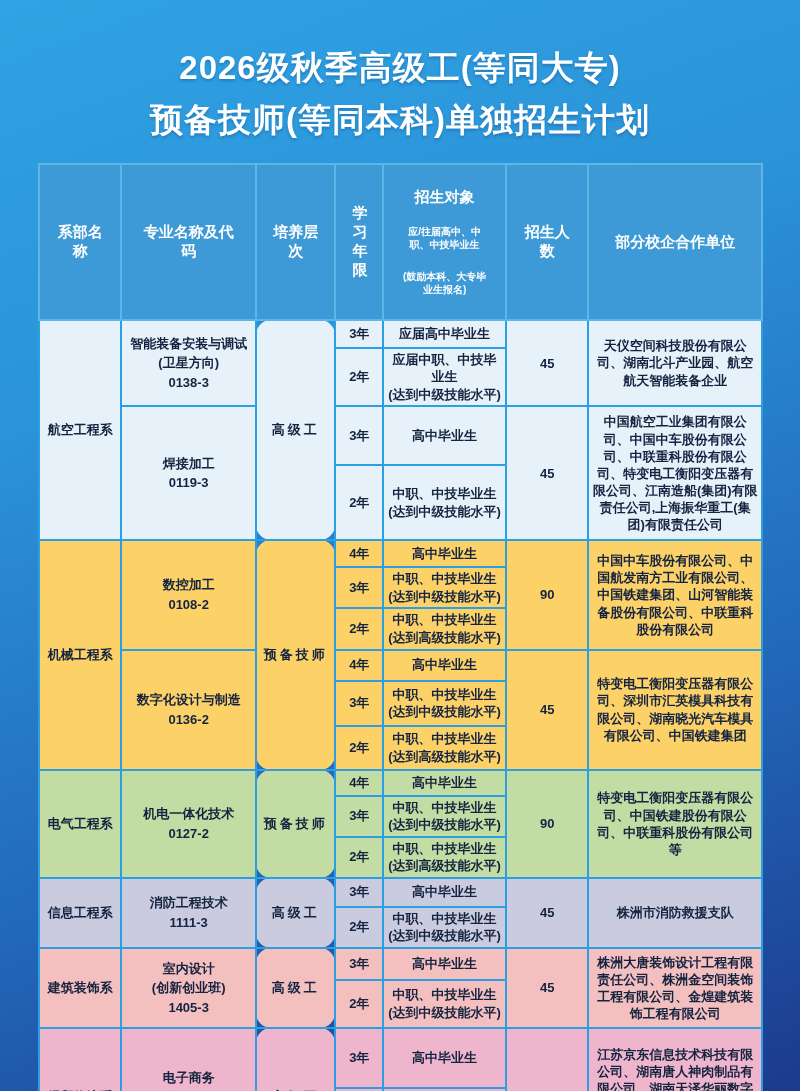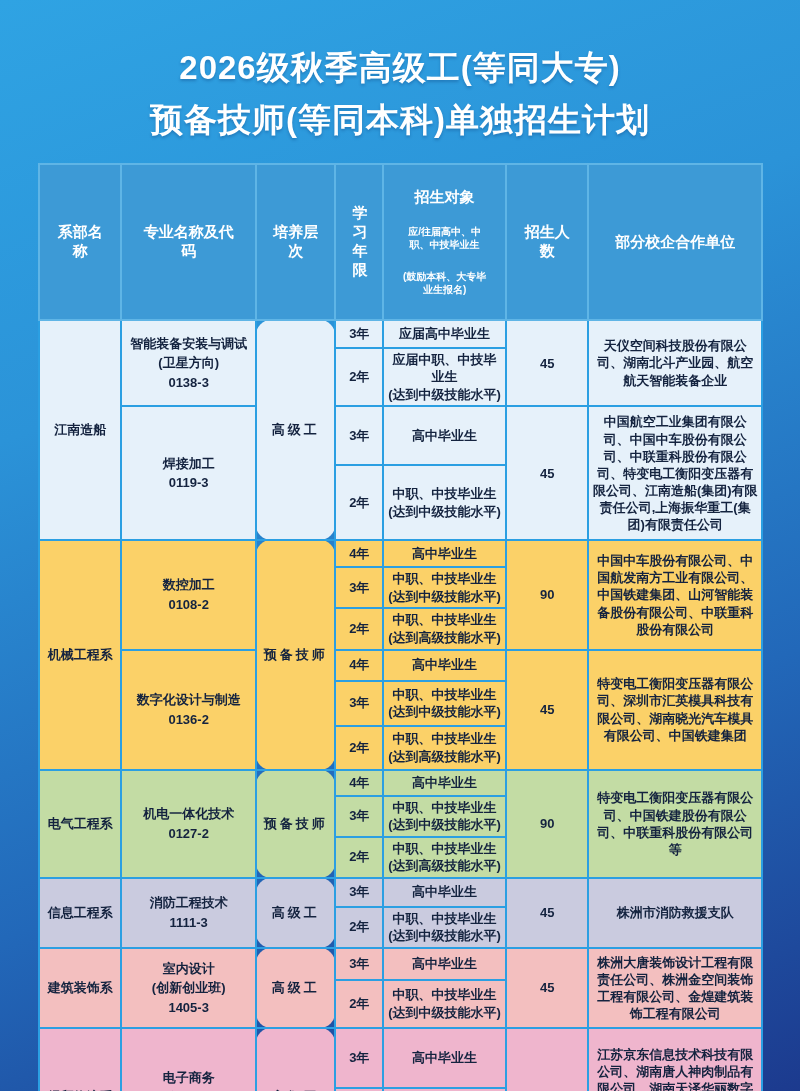--- a/index.html
+++ b/index.html
@@ -85,21 +85,21 @@
           <div class="sub">应/往届高中、中职、中技毕业生</div>
           <div class="sub">(鼓励本科、大专毕业生报名)</div>
         </th>
         <th>招生人数</th>
         <th>部分校企合作单位</th>
       </tr>
     </thead>
 
     <tbody class="s1">
       <tr class="r28">
-        <td class="dept" rowspan="4">江南造船</td>
+        <td class="dept" rowspan="4">航空工程系</td>
         <td class="major" rowspan="2">智能装备安装与调试
 (卫星方向)
 0138-3</td>
         <td class="level" rowspan="4">高级工</td>
         <td class="years">3年</td>
         <td class="target">应届高中毕业生</td>
         <td class="count" rowspan="2">45</td>
         <td class="partners" rowspan="2">天仪空间科技股份有限公司、湖南北斗产业园、航空航天智能装备企业</td>
       </tr>
       <tr class="r46">

